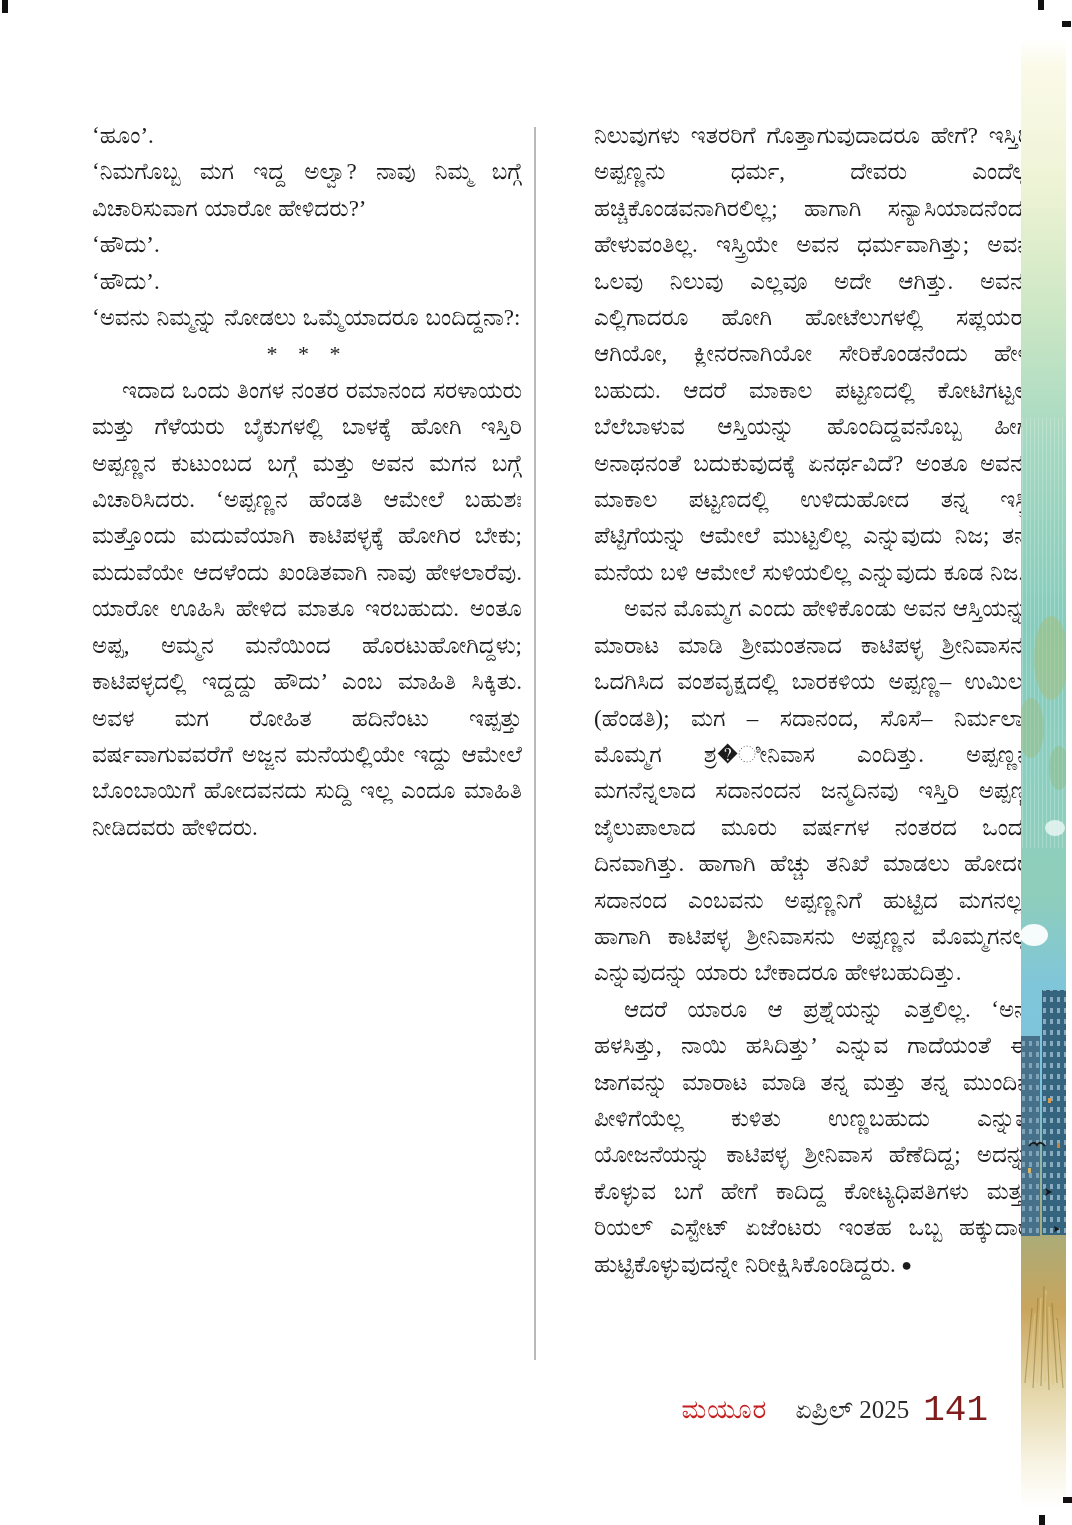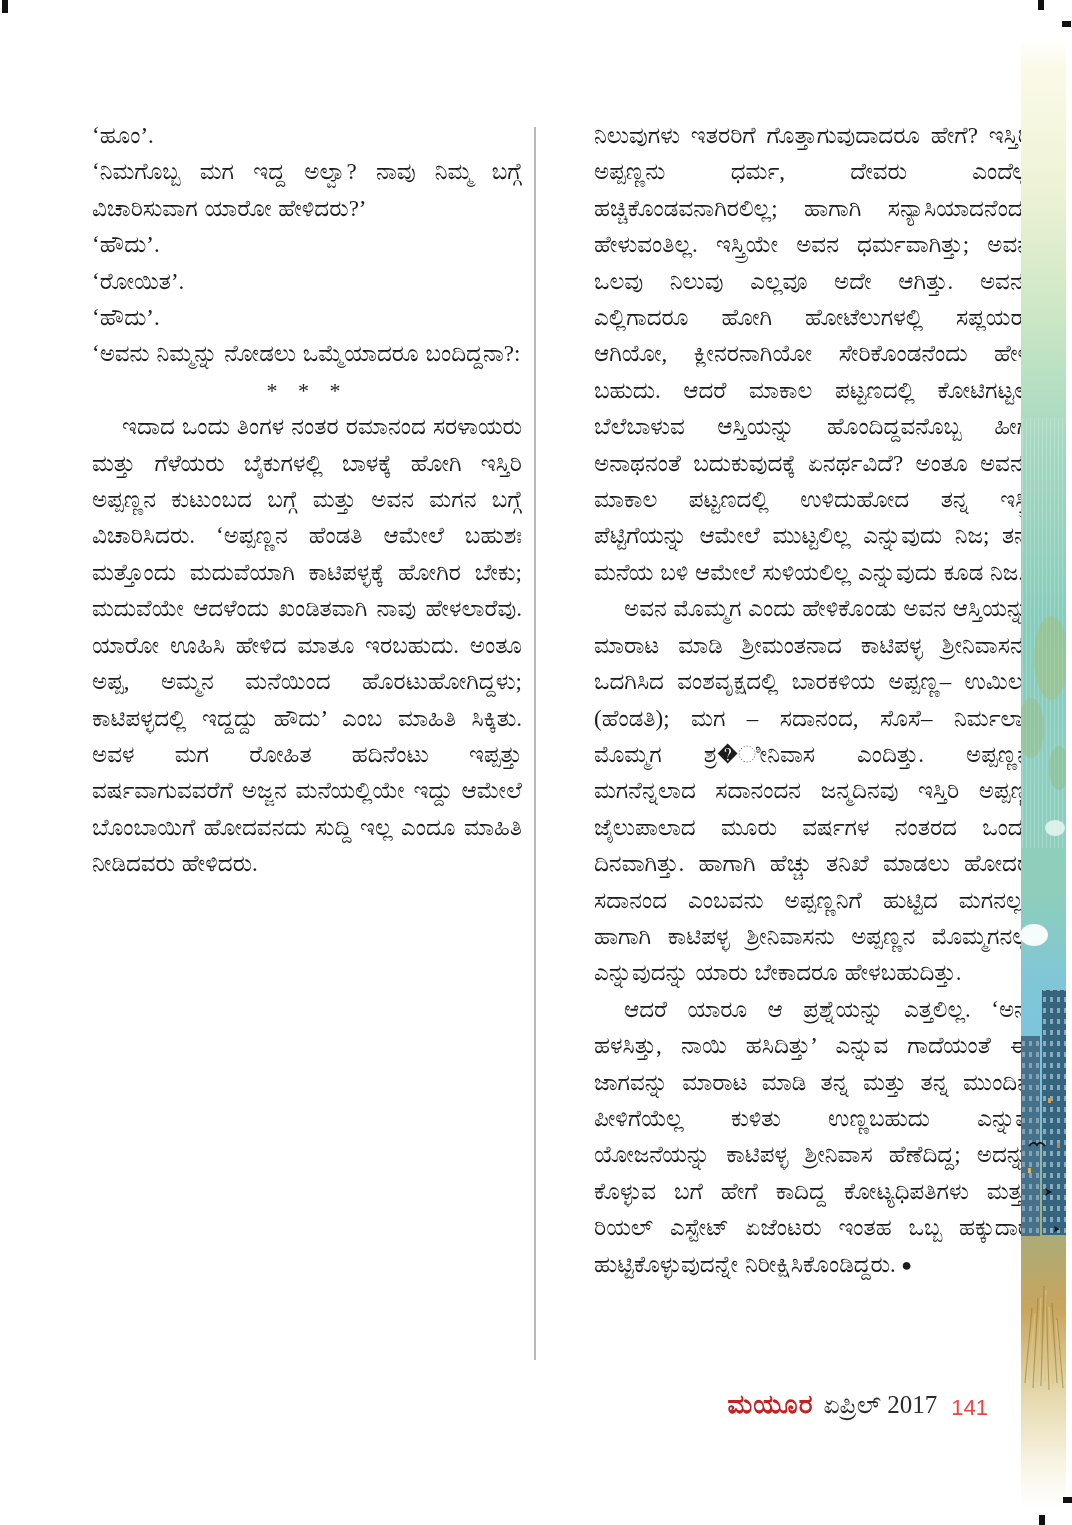--- a/index.html
+++ b/index.html
@@ -19,56 +19,55 @@
   .para.separator{text-align:center;letter-spacing:7px;text-indent:0;font-size:22px;}
   .end-mark{font-size:18px;vertical-align:1px;}
   #column-divider{
     position:absolute;left:534px;top:127px;width:2px;height:1233px;background:#b9b9b9;
   }
   #page-footer{
     position:absolute;top:1390px;left:550px;width:438px;text-align:right;
     white-space:nowrap;
   }
   #footer-magazine{
-    font-weight:bold;font-size:26px;margin-right:10px;letter-spacing:1px;
+    font-weight:normal;font-size:26px;margin-right:28px;letter-spacing:1px;
   }
   #footer-issue{
     font-size:25px;color:#2b2b2b;margin-right:14px;
   }
   #footer-pagenum{
-    font-family:Liberation Sans, sans-serif;
-    font-size:22px;color:#ef4444;vertical-align:-2px;
+    font-family:Liberation Mono, monospace;
+    font-size:36px;color:#7f1d1d;vertical-align:-2px;
   }
   #watercolor-strip{
     position:absolute;left:1021px;top:38px;width:45px;height:1470px;
   }
   .regmark{position:absolute;background:#111;}
 </style>
 </head>
 <body>
 
 <div id="left-col" class="col" style="color: rgb(28, 28, 28);">
     <p class="para dialogue">‘ಹೂಂ’.</p>
     <p class="para dialogue">‘ನಿಮಗೊಬ್ಬ ಮಗ ಇದ್ದ ಅಲ್ವಾ? ನಾವು ನಿಮ್ಮ ಬಗ್ಗೆ ವಿಚಾರಿಸುವಾಗ ಯಾರೋ ಹೇಳಿದರು?’</p>
     <p class="para dialogue">‘ಹೌದು’.</p>
-    <p class="para dialogue">‘ರೋಯಿತ’.</p>
     <p class="para dialogue">‘ಹೌದು’.</p>
     <p class="para dialogue">‘ಅವನು ನಿಮ್ಮನ್ನು ನೋಡಲು ಒಮ್ಮೆಯಾದರೂ ಬಂದಿದ್ದನಾ?:</p>
     <p class="para separator">* * *</p>
     <p class="para body">ಇದಾದ ಒಂದು ತಿಂಗಳ ನಂತರ ರಮಾನಂದ ಸರಳಾಯರು ಮತ್ತು ಗೆಳೆಯರು ಬೈಕುಗಳಲ್ಲಿ ಬಾಳಕ್ಕೆ ಹೋಗಿ ಇಸ್ತಿರಿ ಅಪ್ಪಣ್ಣನ ಕುಟುಂಬದ ಬಗ್ಗೆ ಮತ್ತು ಅವನ ಮಗನ ಬಗ್ಗೆ ವಿಚಾರಿಸಿದರು. ‘ಅಪ್ಪಣ್ಣನ ಹೆಂಡತಿ ಆಮೇಲೆ ಬಹುಶಃ ಮತ್ತೊಂದು ಮದುವೆಯಾಗಿ ಕಾಟಿಪಳ್ಳಕ್ಕೆ ಹೋಗಿರ ಬೇಕು; ಮದುವೆಯೇ ಆದಳೆಂದು ಖಂಡಿತವಾಗಿ ನಾವು ಹೇಳಲಾರೆವು. ಯಾರೋ ಊಹಿಸಿ ಹೇಳಿದ ಮಾತೂ ಇರಬಹುದು. ಅಂತೂ ಅಪ್ಪ, ಅಮ್ಮನ ಮನೆಯಿಂದ ಹೊರಟುಹೋಗಿದ್ದಳು; ಕಾಟಿಪಳ್ಳದಲ್ಲಿ ಇದ್ದದ್ದು ಹೌದು’ ಎಂಬ ಮಾಹಿತಿ ಸಿಕ್ಕಿತು. ಅವಳ ಮಗ ರೋಹಿತ ಹದಿನೆಂಟು ಇಪ್ಪತ್ತು ವರ್ಷವಾಗುವವರೆಗೆ ಅಜ್ಜನ ಮನೆಯಲ್ಲಿಯೇ ಇದ್ದು ಆಮೇಲೆ ಬೊಂಬಾಯಿಗೆ ಹೋದವನದು ಸುದ್ದಿ ಇಲ್ಲ ಎಂದೂ ಮಾಹಿತಿ ನೀಡಿದವರು ಹೇಳಿದರು.</p>
   </div>
 <div id="column-divider" style="background: rgb(185, 185, 185);"></div>
 <div id="right-col" class="col" style="color: rgb(28, 28, 28);">
     <p class="para continuation">ನಿಲುವುಗಳು ಇತರರಿಗೆ ಗೊತ್ತಾಗುವುದಾದರೂ ಹೇಗೆ? ಇಸ್ತಿರಿ ಅಪ್ಪಣ್ಣನು ಧರ್ಮ, ದೇವರು ಎಂದೆಲ್ಲ ಹಚ್ಚಿಕೊಂಡವನಾಗಿರಲಿಲ್ಲ; ಹಾಗಾಗಿ ಸನ್ಯಾಸಿಯಾದನೆಂದು ಹೇಳುವಂತಿಲ್ಲ. ಇಸ್ತ್ರಿಯೇ ಅವನ ಧರ್ಮವಾಗಿತ್ತು; ಅವನ ಒಲವು ನಿಲುವು ಎಲ್ಲವೂ ಅದೇ ಆಗಿತ್ತು. ಅವನು ಎಲ್ಲಿಗಾದರೂ ಹೋಗಿ ಹೋಟೆಲುಗಳಲ್ಲಿ ಸಪ್ಲಯರ್ ಆಗಿಯೋ, ಕ್ಲೀನರನಾಗಿಯೋ ಸೇರಿಕೊಂಡನೆಂದು ಹೇಳ ಬಹುದು. ಆದರೆ ಮಾಕಾಲ ಪಟ್ಟಣದಲ್ಲಿ ಕೋಟಿಗಟ್ಟಲೆ ಬೆಲೆಬಾಳುವ ಆಸ್ತಿಯನ್ನು ಹೊಂದಿದ್ದವನೊಬ್ಬ ಹೀಗೆ ಅನಾಥನಂತೆ ಬದುಕುವುದಕ್ಕೆ ಏನರ್ಥವಿದೆ? ಅಂತೂ ಅವನು ಮಾಕಾಲ ಪಟ್ಟಣದಲ್ಲಿ ಉಳಿದುಹೋದ ತನ್ನ ಇಸ್ತ್ರಿ ಪೆಟ್ಟಿಗೆಯನ್ನು ಆಮೇಲೆ ಮುಟ್ಟಲಿಲ್ಲ ಎನ್ನುವುದು ನಿಜ; ತನ್ನ ಮನೆಯ ಬಳಿ ಆಮೇಲೆ ಸುಳಿಯಲಿಲ್ಲ ಎನ್ನುವುದು ಕೂಡ ನಿಜ.</p>
     <p class="para body">ಅವನ ಮೊಮ್ಮಗ ಎಂದು ಹೇಳಿಕೊಂಡು ಅವನ ಆಸ್ತಿಯನ್ನು ಮಾರಾಟ ಮಾಡಿ ಶ್ರೀಮಂತನಾದ ಕಾಟಿಪಳ್ಳ ಶ್ರೀನಿವಾಸನು ಒದಗಿಸಿದ ವಂಶವೃಕ್ಷದಲ್ಲಿ ಬಾರಕಳಿಯ ಅಪ್ಪಣ್ಣ– ಉಮಿಲು (ಹೆಂಡತಿ); ಮಗ – ಸದಾನಂದ, ಸೊಸೆ– ನಿರ್ಮಲಾ; ಮೊಮ್ಮಗ ಶ್ರ�ೀನಿವಾಸ ಎಂದಿತ್ತು. ಅಪ್ಪಣ್ಣನ ಮಗನೆನ್ನಲಾದ ಸದಾನಂದನ ಜನ್ಮದಿನವು ಇಸ್ತಿರಿ ಅಪ್ಪಣ್ಣ ಜೈಲುಪಾಲಾದ ಮೂರು ವರ್ಷಗಳ ನಂತರದ ಒಂದು ದಿನವಾಗಿತ್ತು. ಹಾಗಾಗಿ ಹೆಚ್ಚು ತನಿಖೆ ಮಾಡಲು ಹೋದರೆ ಸದಾನಂದ ಎಂಬವನು ಅಪ್ಪಣ್ಣನಿಗೆ ಹುಟ್ಟಿದ ಮಗನಲ್ಲ; ಹಾಗಾಗಿ ಕಾಟಿಪಳ್ಳ ಶ್ರೀನಿವಾಸನು ಅಪ್ಪಣ್ಣನ ಮೊಮ್ಮಗನಲ್ಲ ಎನ್ನುವುದನ್ನು ಯಾರು ಬೇಕಾದರೂ ಹೇಳಬಹುದಿತ್ತು.</p>
     <p class="para body">ಆದರೆ ಯಾರೂ ಆ ಪ್ರಶ್ನೆಯನ್ನು ಎತ್ತಲಿಲ್ಲ. ‘ಅನ್ನ ಹಳಸಿತ್ತು, ನಾಯಿ ಹಸಿದಿತ್ತು’ ಎನ್ನುವ ಗಾದೆಯಂತೆ ಈ ಜಾಗವನ್ನು ಮಾರಾಟ ಮಾಡಿ ತನ್ನ ಮತ್ತು ತನ್ನ ಮುಂದಿನ ಪೀಳಿಗೆಯೆಲ್ಲ ಕುಳಿತು ಉಣ್ಣಬಹುದು ಎನ್ನುವ ಯೋಜನೆಯನ್ನು ಕಾಟಿಪಳ್ಳ ಶ್ರೀನಿವಾಸ ಹೆಣೆದಿದ್ದ; ಅದನ್ನು ಕೊಳ್ಳುವ ಬಗೆ ಹೇಗೆ ಕಾದಿದ್ದ ಕೋಟ್ಯಧಿಪತಿಗಳು ಮತ್ತು ರಿಯಲ್ ಎಸ್ಟೇಟ್ ಏಜೆಂಟರು ಇಂತಹ ಒಬ್ಬ ಹಕ್ಕುದಾರ ಹುಟ್ಟಿಕೊಳ್ಳುವುದನ್ನೇ ನಿರೀಕ್ಷಿಸಿಕೊಂಡಿದ್ದರು.<span class="end-mark">&nbsp;●</span></p>
   </div>
 
 <div id="page-footer">
-  <span id="footer-magazine" style="color: rgb(196, 32, 32);">ಮಯೂರ</span><span id="footer-issue">ಏಪ್ರಿಲ್ 2017</span><span id="footer-pagenum">141</span>
+  <span id="footer-magazine" style="color: rgb(196, 32, 32);">ಮಯೂರ</span><span id="footer-issue">ಏಪ್ರಿಲ್ 2025</span><span id="footer-pagenum">141</span>
 </div>
 
 <svg id="watercolor-strip" viewBox="0 0 45 1470" preserveAspectRatio="none" xmlns="http://www.w3.org/2000/svg">
   <defs>
     <linearGradient id="stripGrad" x1="0" y1="0" x2="0" y2="1">
       <stop offset="0" stop-color="#ffffff"></stop>
       <stop offset="0.02" stop-color="#fbfae9"></stop>
       <stop offset="0.10" stop-color="#eef3d5"></stop>
       <stop offset="0.18" stop-color="#cfe8c5"></stop>
       <stop offset="0.28" stop-color="#a3d8c1"></stop>

